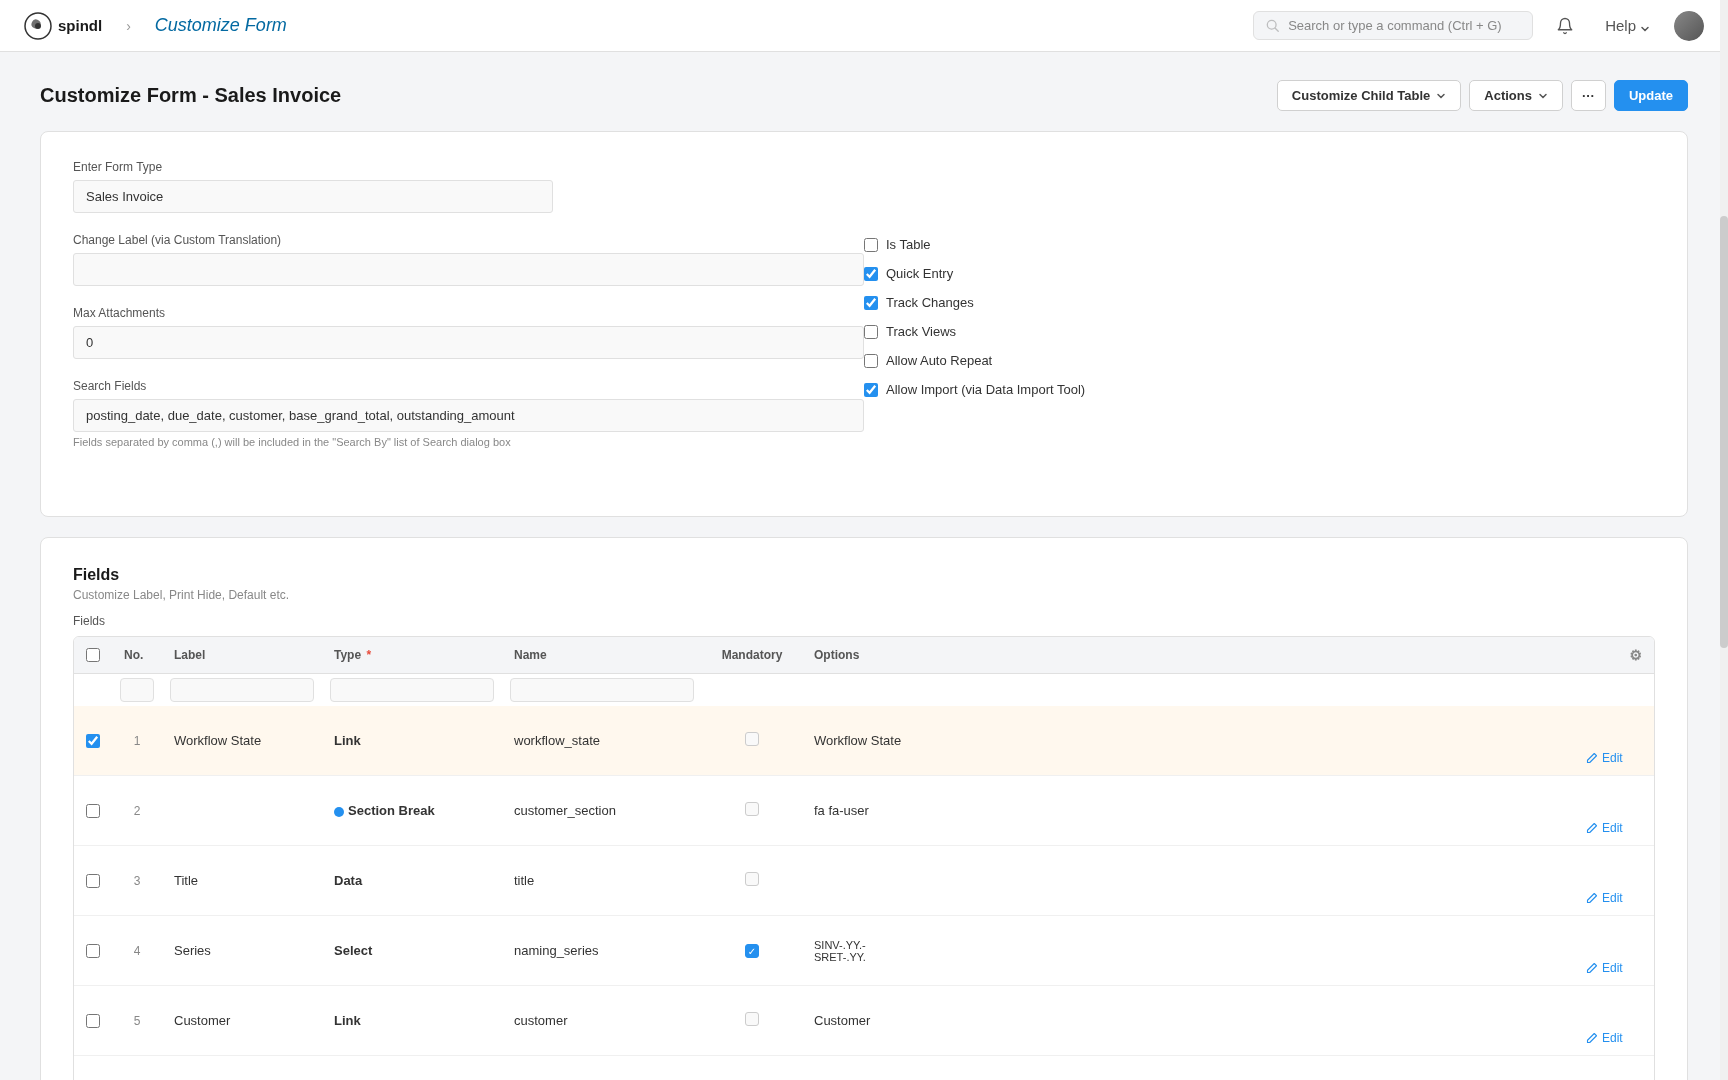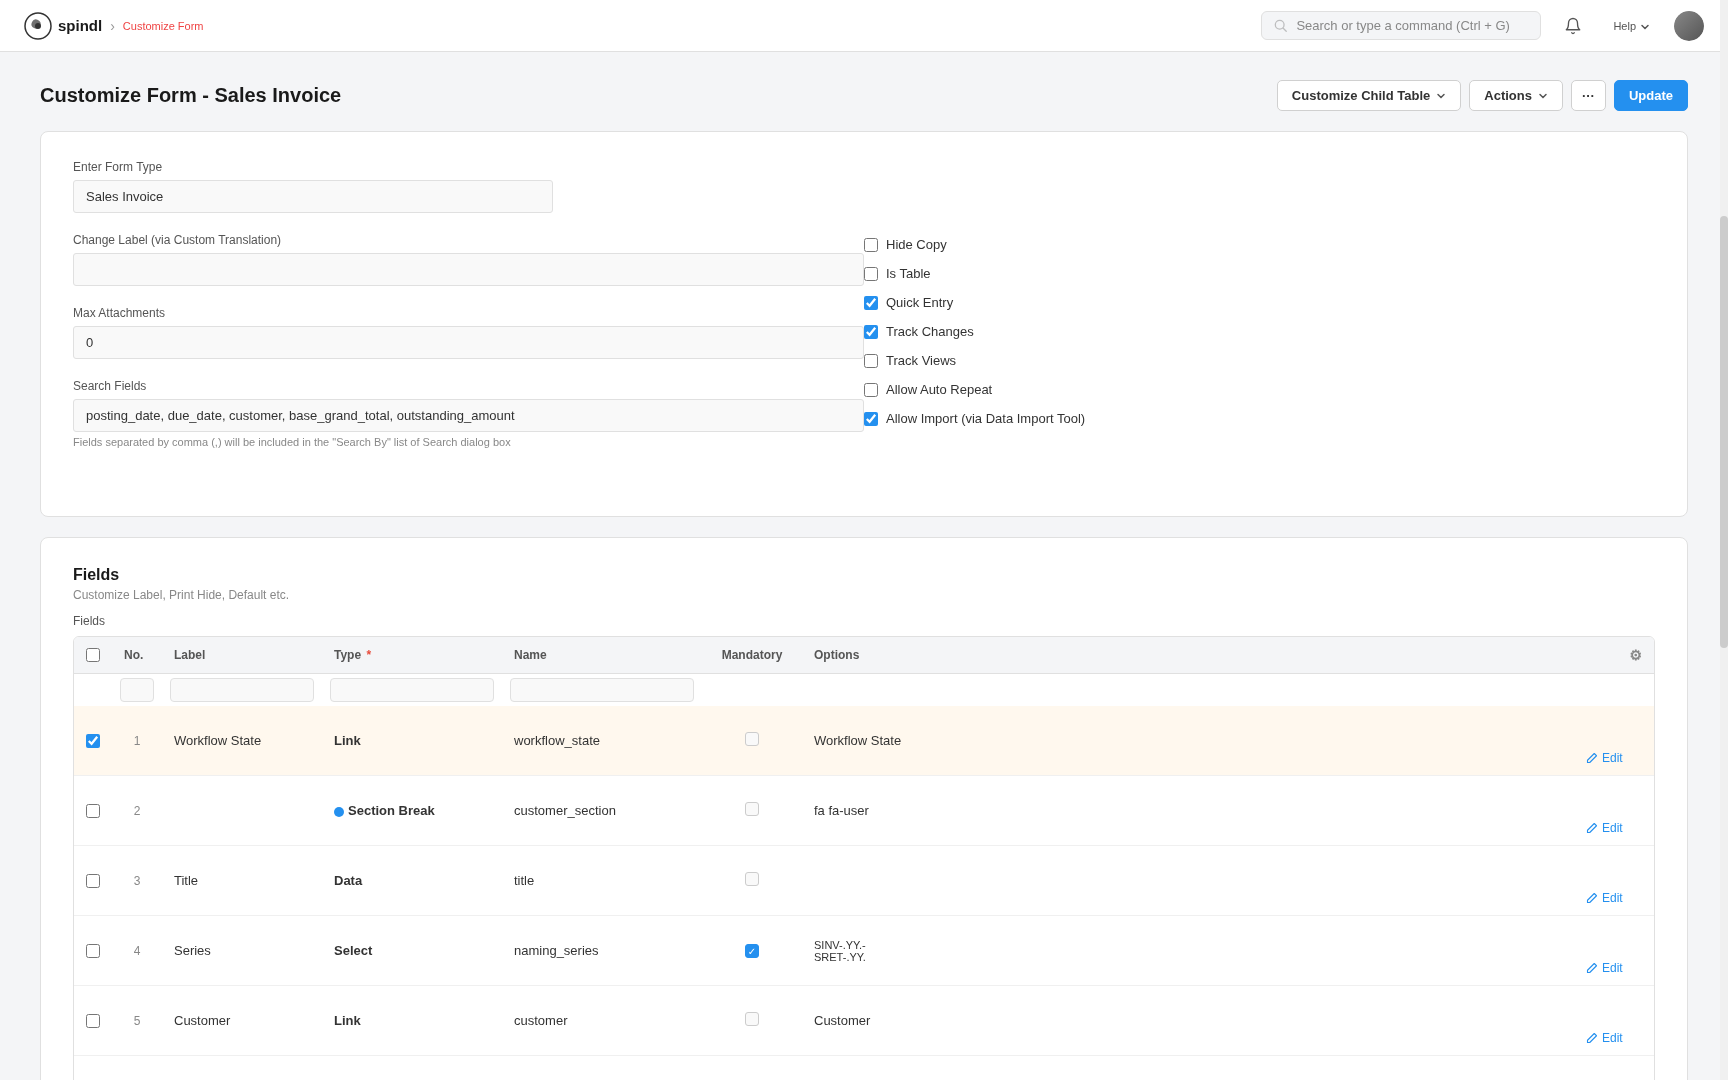--- a/index.html
+++ b/index.html
@@ -1,29 +1,29 @@
 <!DOCTYPE html>
 <html><head>
   <meta charset="utf-8">
   <style>
     * { box-sizing: border-box; margin: 0; padding: 0; }
     body { font-family: -apple-system, BlinkMacSystemFont, 'Segoe UI', sans-serif; font-size: 13px; background: #f4f5f7; color: #333; min-height: 1080px; }
 
     
     .header { display: flex; align-items: center; justify-content: space-between; background: #fff; border-bottom: 1px solid #e0e0e0; padding: 0 24px; height: 52px; }
-    .header-left { display: flex; align-items: center; gap: 8px; }
+    .header-left { display: flex; align-items: center; gap: 24px; }
     .logo { display: flex; align-items: center; gap: 6px; font-weight: 700; font-size: 15px; color: #1a1a1a; }
     .logo-icon { width: 28px; height: 28px; }
     .breadcrumb-sep { color: #999; font-size: 14px; }
-    .breadcrumb-item { color: #ef4444; font-size: 11px; cursor: pointer; }
+    .breadcrumb-item { color: #0369a1; font-size: 18px; cursor: pointer; font-style: italic; }
     .header-right { display: flex; align-items: center; gap: 16px; }
     .search-bar { display: flex; align-items: center; gap: 8px; background: #f4f5f7; border: 1px solid #e0e0e0; border-radius: 6px; padding: 6px 12px; width: 280px; color: #888; font-size: 13px; cursor: text; }
     .search-icon-svg { width: 14px; height: 14px; opacity: 0.5; }
     .bell-btn { background: none; border: none; cursor: pointer; width: 32px; height: 32px; display: flex; align-items: center; justify-content: center; border-radius: 50%; color: #555; font-size: 18px; }
-    .help-btn { display: flex; align-items: flex-end; gap: 4px; background: none; border: none; cursor: pointer; font-size: 11px; color: #555; padding: 4px 8px; border-radius: 4px; }
+    .help-btn { display: flex; align-items: flex-end; gap: 4px; background: none; border: none; cursor: pointer; font-size: 15px; color: #555; padding: 4px 8px; border-radius: 4px; }
     .avatar { width: 30px; height: 30px; border-radius: 50%; background: #ccc; overflow: hidden; display: flex; align-items: center; justify-content: center; }
     .avatar-img { width: 30px; height: 30px; border-radius: 50%; background: linear-gradient(135deg, #888, #555); }
 
     
     .page { padding: 28px 40px; }
     .page-header { display: flex; align-items: center; justify-content: space-between; margin-bottom: 20px; }
     .page-title { font-size: 20px; font-weight: 700; color: #1a1a1a; }
     .page-actions { display: flex; align-items: center; gap: 8px; }
 
     .btn { display: flex; align-items: center; gap: 6px; padding: 7px 14px; border-radius: 5px; font-size: 13px; cursor: pointer; border: 1px solid #d0d0d0; background: #fff; color: #333; font-weight: 700; }
@@ -180,24 +180,20 @@
           <input class="form-input" type="text" value="0" style="">
         </div>
         <div class="form-group">
           <div class="form-label">Search Fields</div>
           <input class="form-input" type="text" value="posting_date, due_date, customer, base_grand_total, outstanding_amount" style="">
           <div class="form-hint">Fields separated by comma (,) will be included in the "Search By" list of Search dialog box</div>
         </div>
       </div>
       <div class="form-col">
         <div class="checkbox-group" id="checkbox-group">
-        <div class="checkbox-item">
-              <input type="checkbox" style="">
-              <span>Hide Copy</span>
-            </div>
             <div class="checkbox-item">
               <input type="checkbox" style="">
               <span>Is Table</span>
             </div>
             <div class="checkbox-item">
               <input type="checkbox" checked="" style="">
               <span>Quick Entry</span>
             </div>
             <div class="checkbox-item">
               <input type="checkbox" checked="" style="">

